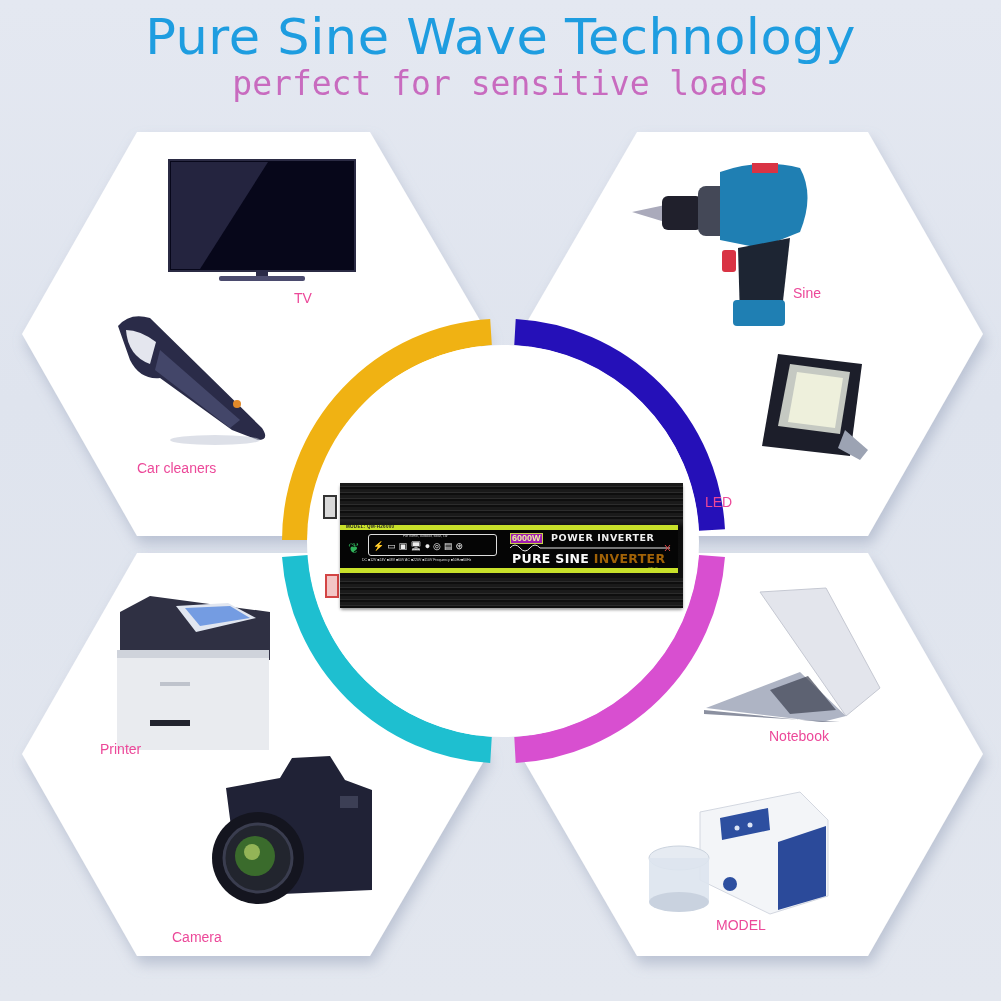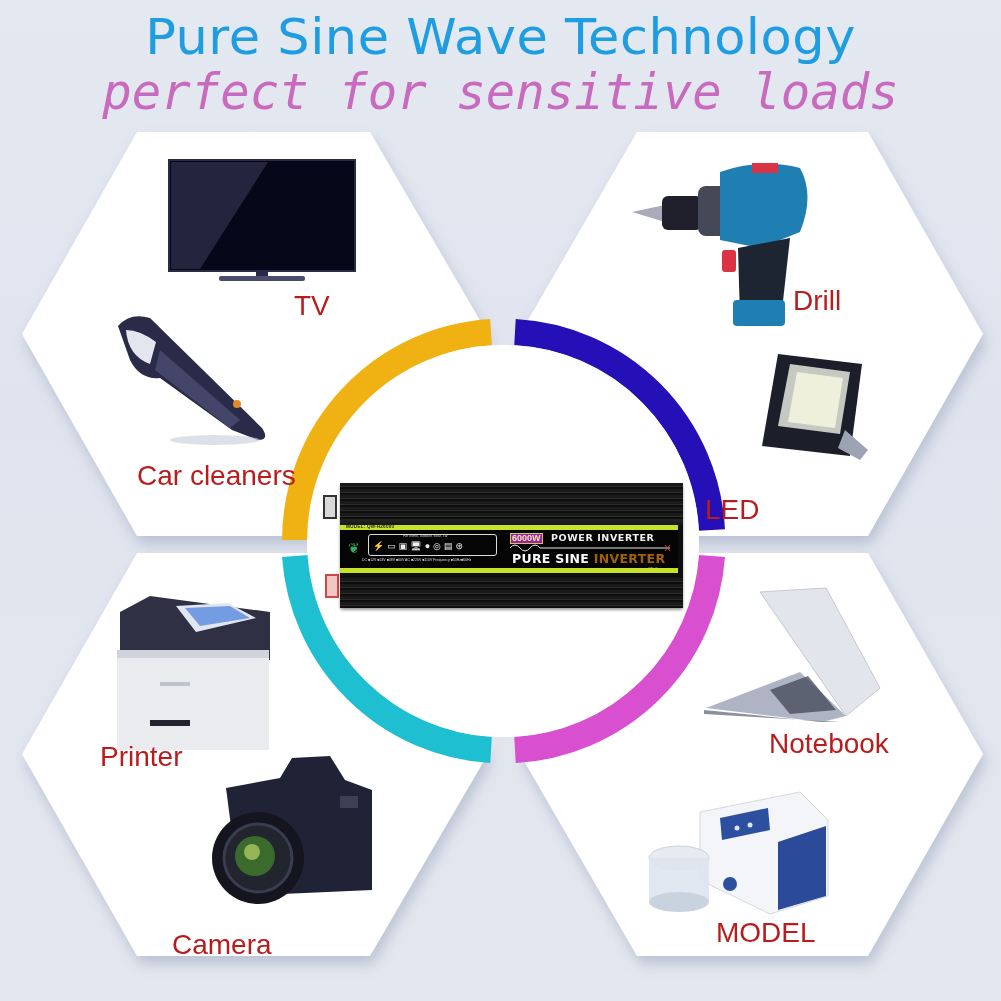--- a/index.html
+++ b/index.html
@@ -3,23 +3,23 @@
 <meta charset="utf-8">
 <style>
   html,body{margin:0;padding:0;}
   body{width:1001px;height:1001px;overflow:hidden;position:relative;
     background:linear-gradient(180deg,#e4e8f1 0%,#dfe4ee 40%,#e3e7ef 100%);
     font-family:"Liberation Sans",sans-serif;}
   .title{position:absolute;left:0;width:1001px;text-align:center;top:8px;
     font-family:"DejaVu Sans",sans-serif;font-size:50px;color:#1e9de0;letter-spacing:0.5px;
     transform:scaleX(1.02);}
   .subtitle{position:absolute;left:0;width:1001px;text-align:center;top:64px;
-    font-family:"DejaVu Sans Mono",monospace;font-size:49px;color:#c86bbf;letter-spacing:0px;font-style:italic;}
+    font-family:"DejaVu Sans Mono",monospace;font-size:33px;color:#c86bbf;letter-spacing:0px;}
   svg.stage{position:absolute;left:0;top:0;}
-  .label{position:absolute;font-size:28px;color:#b91c1c;white-space:nowrap;}
+  .label{position:absolute;font-size:14px;color:#ec4899;white-space:nowrap;}
   
   .inv{position:absolute;left:340px;top:483px;width:343px;height:125px;
     background:linear-gradient(180deg,#2b2b2b 0%,#111 8%,#1d1d1d 14%,#0d0d0d 22%,#222 30%,#0c0c0c 36%,#111 100%);
     border-radius:3px;box-shadow:0 2px 3px rgba(0,0,0,.4);}
   .inv .fins{position:absolute;left:0;right:0;top:0;height:36px;
     background:repeating-linear-gradient(180deg,#1a1a1a 0 3px,#2c2c2c 3px 4px,#0e0e0e 4px 6px);}
   .inv .fins2{position:absolute;left:0;right:0;bottom:0;height:30px;
     background:repeating-linear-gradient(180deg,#1a1a1a 0 3px,#2b2b2b 3px 4px,#0e0e0e 4px 6px);}
   .inv .stripe-top{position:absolute;left:0;right:5px;top:42px;height:5px;background:#c8e12a;}
   .inv .model{position:absolute;left:6px;top:41px;font-size:4.5px;color:#222;font-weight:bold;letter-spacing:.3px;}
@@ -133,21 +133,21 @@
     <polygon points="778,842 826,826 826,896 778,910" fill="#2b4a9a"></polygon>
     <ellipse cx="679" cy="858" rx="30" ry="12" fill="#e6ebf2" stroke="#cbd3de"></ellipse>
     <rect x="649" y="858" width="60" height="44" fill="#dde4ee" opacity="0.9"></rect>
     <ellipse cx="679" cy="902" rx="30" ry="10" fill="#c9d2df"></ellipse>
     <circle cx="730" cy="884" r="7" fill="#2d4fa0"></circle>
   </g>
 </svg>
 
 <div class="label" style="left:294px;top:290px;">TV</div>
 <div class="label" style="left:137px;top:460px;">Car cleaners</div>
-<div class="label" style="left:793px;top:285px;">Drill</div>
+<div class="label" style="left:793px;top:285px;">Sine</div>
 <div class="label" style="left:705px;top:470px;margin-top:24px;">LED</div>
 <div class="label" style="left:100px;top:741px;">Printer</div>
 <div class="label" style="left:172px;top:917px;margin-top:12px;">Camera</div>
 <div class="label" style="left:729px;top:728px;margin-left:40px;">Notebook</div>
 <div class="label" style="left:716px;top:917px;">MODEL</div>
 
 <div class="term" style="left:323px;top:495px;"></div>
 <div class="term red" style="left:325px;top:574px;"></div>
 
 <div class="inv">

